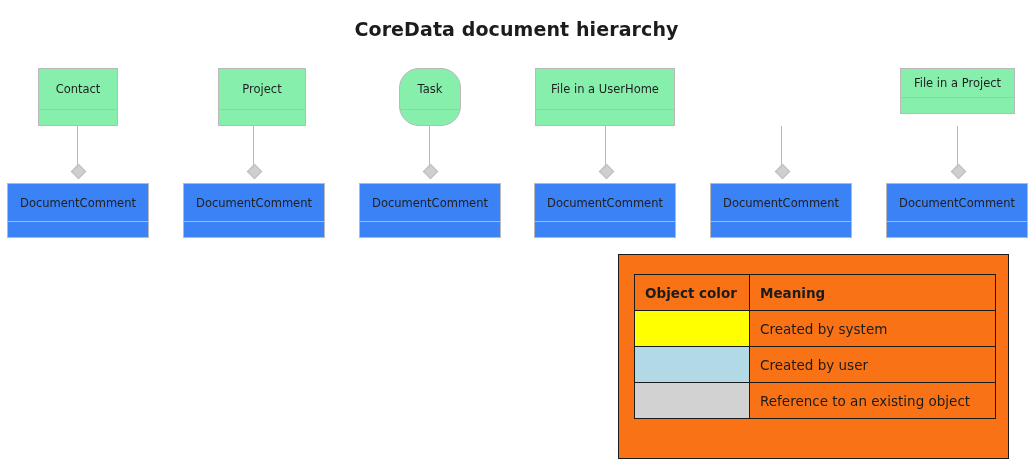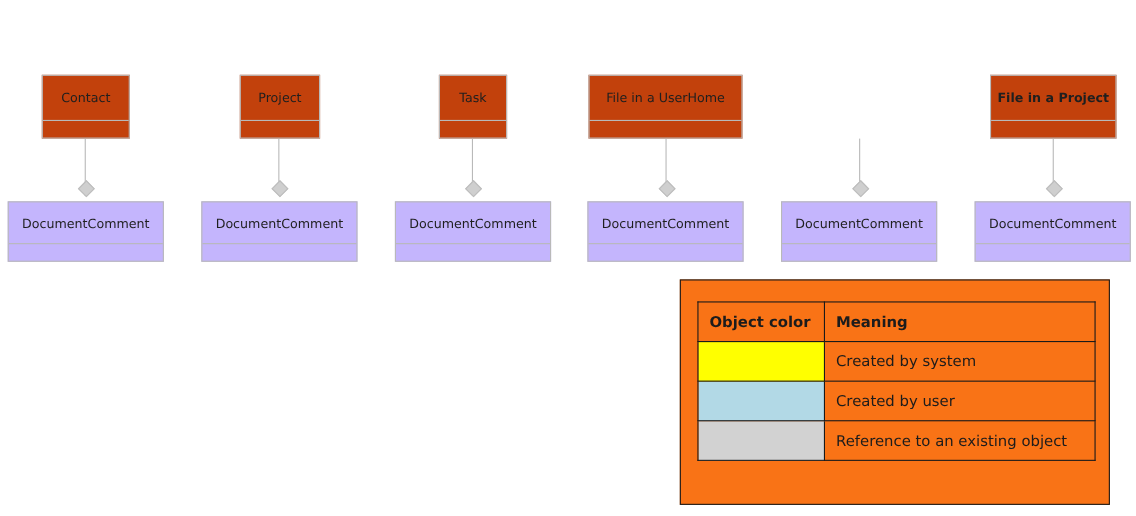--- a/index.html
+++ b/index.html
@@ -53,24 +53,24 @@
     color: #1f1f1f;
     padding: 0 6px;
     white-space: nowrap;
   }
   .uml-node .uml-compartment {
     flex: 0 0 auto;
     border-top: 1px solid #b9b9b9;
   }
 
   .node-ref {
-    background: #c2410c;
+    background: #86efac;
   }
   .node-user {
-    background: #c4b5fd;
+    background: #3b82f6;
   }
   .node-ref .uml-compartment,
   .node-user .uml-compartment {
     height: 15px;
   }
 
   
   .edge-line {
     position: absolute;
     width: 1px;
@@ -122,44 +122,45 @@
   #legend-table col.c-meaning { width: 246px; }
   .swatch-cell {
     padding: 0 !important;
   }
 </style>
 </head>
 <body>
 
 <div id="diagram-canvas">
 
+  <div id="diagram-title">CoreData document hierarchy</div>
 
   <div class="uml-node node-ref" style="left:38px; top:68px; width:80px; height:58px;">
     <div class="uml-title">Contact</div>
     <div class="uml-compartment"></div>
   </div>
   <div class="edge-line" style="left:77px; top:126px; height:52px;"></div>
   <div class="edge-diamond" style="left:73px; top:166px;"></div>
   <div class="uml-node node-user" style="left:7px; top:183px; width:142px; height:55px;">
     <div class="uml-title">DocumentComment</div>
     <div class="uml-compartment"></div>
   </div>
 
-  <div class="uml-node node-ref" style="left:218px; top:68px; width:73px; height:58px;">
+  <div class="uml-node node-ref" style="left:218px; top:68px; width:88px; height:58px;">
     <div class="uml-title">Project</div>
     <div class="uml-compartment"></div>
   </div>
   <div class="edge-line" style="left:253px; top:126px; height:52px;"></div>
   <div class="edge-diamond" style="left:249px; top:166px;"></div>
   <div class="uml-node node-user" style="left:183px; top:183px; width:142px; height:55px;">
     <div class="uml-title">DocumentComment</div>
     <div class="uml-compartment"></div>
   </div>
 
-  <div class="uml-node node-ref" style="left:399px; top:68px; width:62px; height:58px;">
+  <div class="uml-node node-ref" style="left:399px; top:68px; width:62px; height:58px;border-radius:20px;">
     <div class="uml-title">Task</div>
     <div class="uml-compartment"></div>
   </div>
   <div class="edge-line" style="left:429px; top:126px; height:52px;"></div>
   <div class="edge-diamond" style="left:425px; top:166px;"></div>
   <div class="uml-node node-user" style="left:359px; top:183px; width:142px; height:55px;">
     <div class="uml-title">DocumentComment</div>
     <div class="uml-compartment"></div>
   </div>
 
@@ -174,21 +175,21 @@
     <div class="uml-compartment"></div>
   </div>
 
   <div class="edge-line" style="left:781px; top:126px; height:52px;"></div>
   <div class="edge-diamond" style="left:777px; top:166px;"></div>
   <div class="uml-node node-user" style="left:710px; top:183px; width:142px; height:55px;">
     <div class="uml-title">DocumentComment</div>
     <div class="uml-compartment"></div>
   </div>
 
-  <div class="uml-node node-ref" style="left:900px; top:68px; width:115px; height:58px;font-weight:bold;">
+  <div class="uml-node node-ref" style="left:900px; top:68px; width:115px; height:46px;">
     <div class="uml-title">File in a Project</div>
     <div class="uml-compartment"></div>
   </div>
   <div class="edge-line" style="left:957px; top:126px; height:52px;"></div>
   <div class="edge-diamond" style="left:953px; top:166px;"></div>
   <div class="uml-node node-user" style="left:886px; top:183px; width:142px; height:55px;">
     <div class="uml-title">DocumentComment</div>
     <div class="uml-compartment"></div>
   </div>
 

